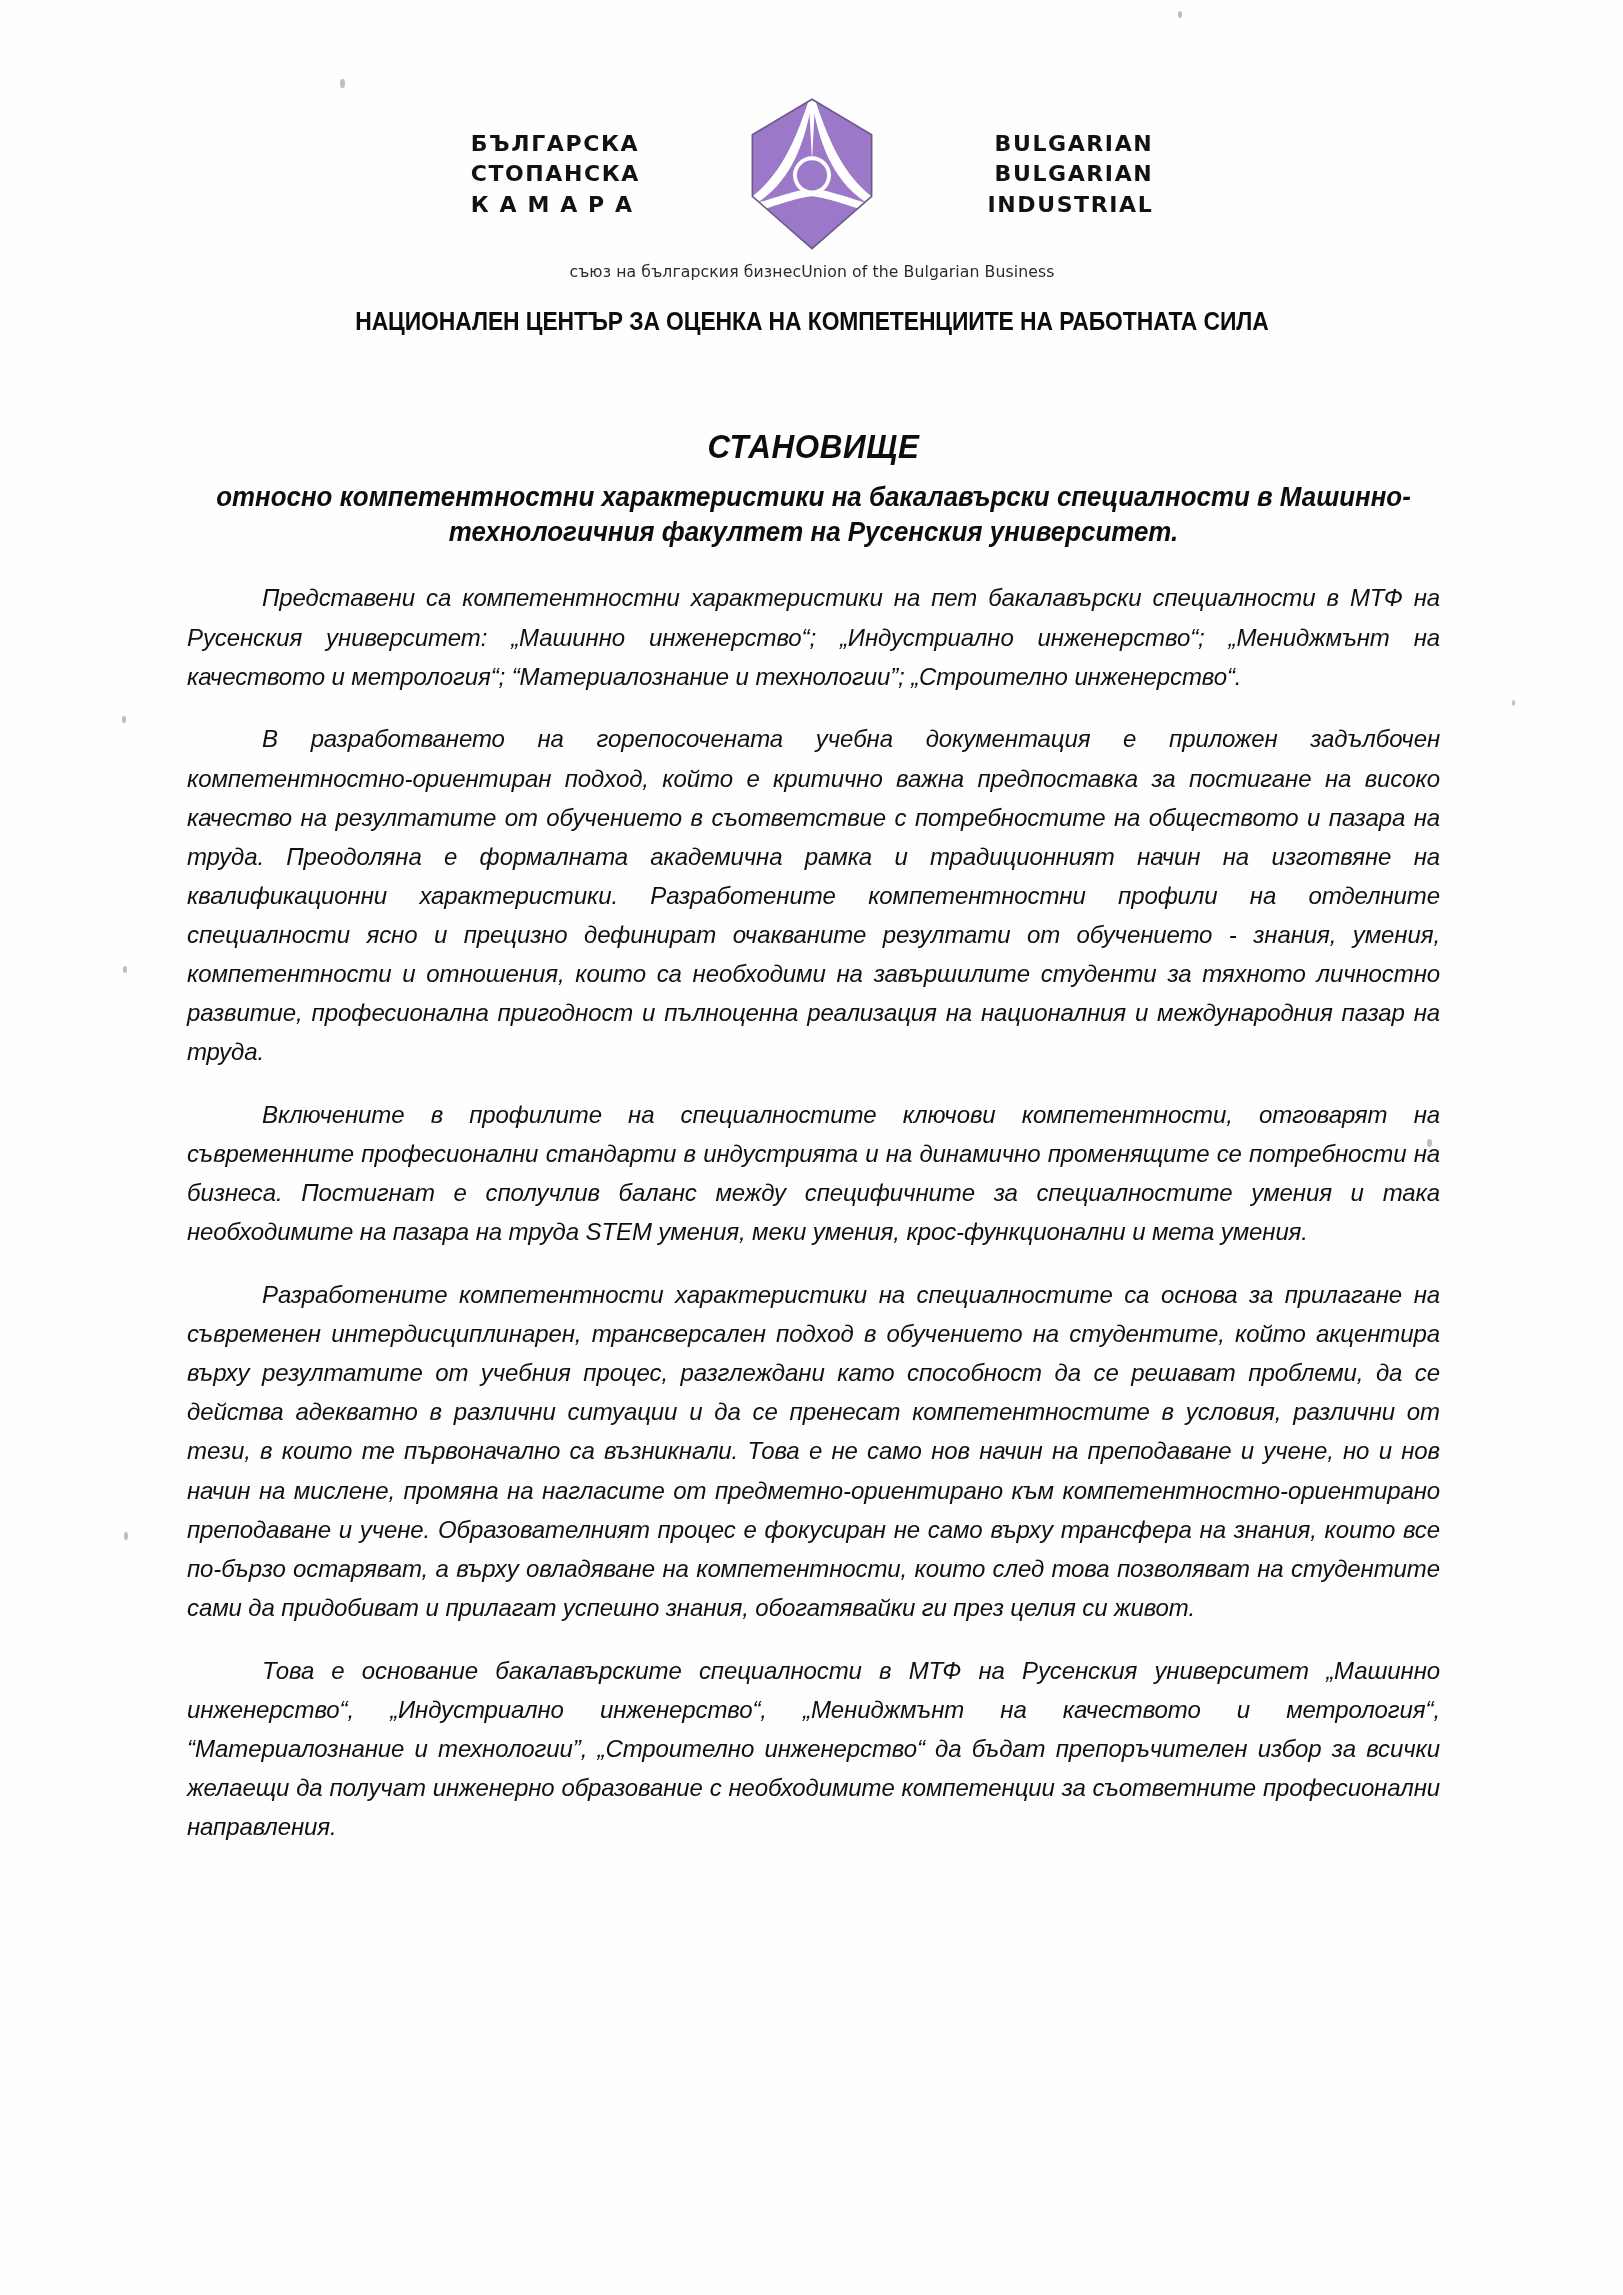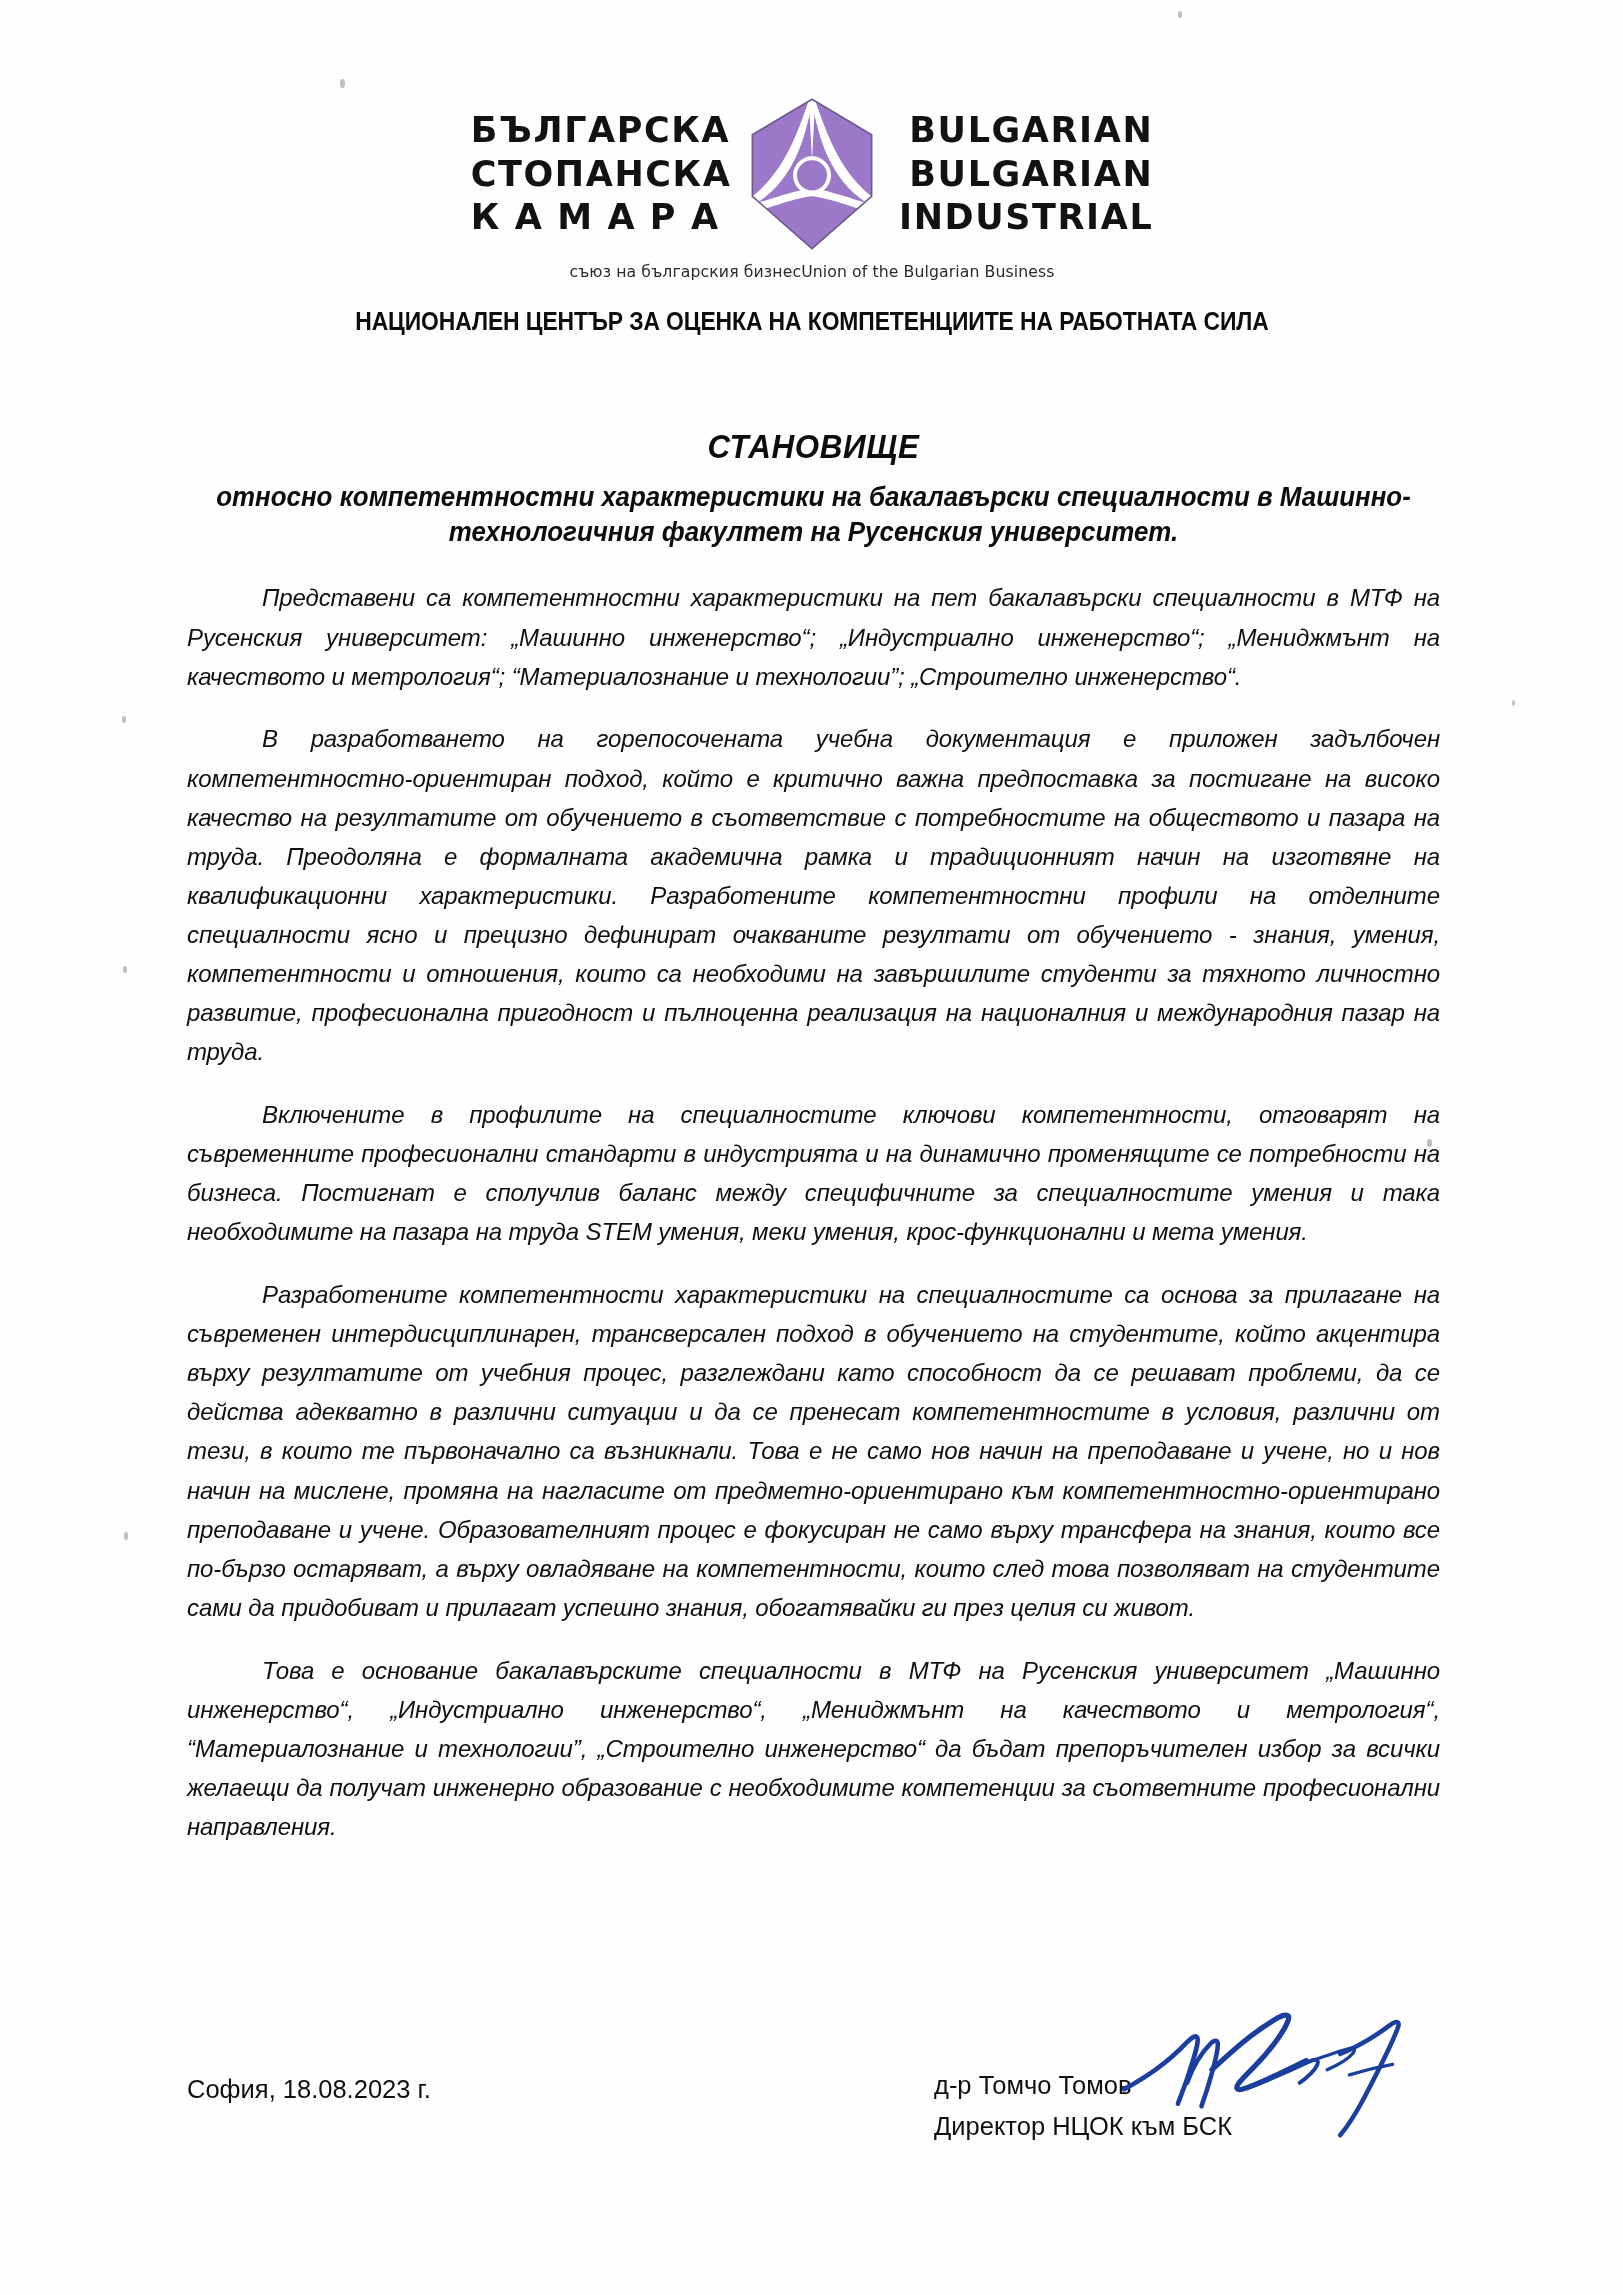--- a/index.html
+++ b/index.html
@@ -49,21 +49,21 @@
   .lh-words {
     display: flex;
     flex-direction: column;
     gap: 8.5px;
   }
   .lh-words.left { align-items: flex-start; width: 262px; }
   .lh-words.right { align-items: flex-end; width: 262px; }
   .lh-word {
     font-family: "DejaVu Sans", sans-serif;
     font-weight: 700;
-    font-size: 35px;
+    font-size: 22px;
     letter-spacing: 1.6px;
     color: #121212;
     line-height: 1.0;
     white-space: nowrap;
   }
 
   .logo-mark {
     width: 122px;
     height: 152px;
     flex: 0 0 auto;
@@ -249,37 +249,15 @@
     <h1 class="doc-title">СТАНОВИЩЕ</h1>
     <h2 class="doc-subtitle">относно компетентностни характеристики на бакалавърски специалности в Машинно-технологичния факултет на Русенския университет.</h2>
 
     <p class="para">Представени са компетентностни характеристики на пет бакалавърски специалности в МТФ на Русенския университет: „Машинно инженерство“; „Индустриално инженерство“; „Мениджмънт на качеството и метрология“; “Материалознание и технологии”; „Строително инженерство“.</p>
     <p class="para">В разработването на горепосочената учебна документация е приложен задълбочен компетентностно-ориентиран подход, който е критично важна предпоставка за постигане на високо качество на резултатите от обучението в съответствие с потребностите на обществото и пазара на труда. Преодоляна е формалната академична рамка и традиционният начин на изготвяне на квалификационни характеристики. Разработените компетентностни профили на отделните специалности ясно и прецизно дефинират очакваните резултати от обучението - знания, умения, компетентности и отношения, които са необходими на завършилите студенти за тяхното личностно развитие, професионална пригодност и пълноценна реализация на националния и международния пазар на труда.</p>
     <p class="para">Включените в профилите на специалностите ключови компетентности, отговарят на съвременните професионални стандарти в индустрията и на динамично променящите се потребности на бизнеса. Постигнат е сполучлив баланс между специфичните за специалностите умения и така необходимите на пазара на труда STEM умения, меки умения, крос-функционални и мета умения.</p>
     <p class="para"> Разработените компетентности характеристики на специалностите са основа за прилагане на съвременен интердисциплинарен, трансверсален подход в обучението на студентите, който акцентира върху резултатите от учебния процес, разглеждани като способност да се решават проблеми, да се действа адекватно в различни ситуации и да се пренесат компетентностите в условия, различни от тези, в които те първоначално са възникнали. Това е не само нов начин на преподаване и учене, но и нов начин на мислене, промяна на нагласите от предметно-ориентирано към компетентностно-ориентирано преподаване и учене. Образователният процес е фокусиран не само върху трансфера на знания, които все по-бързо остаряват, а върху овладяване на компетентности, които след това позволяват на студентите сами да придобиват и прилагат успешно знания, обогатявайки ги през целия си живот.</p>
     <p class="para">Това е основание бакалавърските специалности в МТФ на Русенския университет „Машинно инженерство“, „Индустриално инженерство“, „Мениджмънт на качеството и метрология“, “Материалознание и технологии”, „Строително инженерство“ да бъдат препоръчителен избор за всички желаещи да получат инженерно образование с необходимите компетенции за съответните професионални направления.</p>
   </div>
 
-  <div class="footer">
-    <div class="footer-left">София, 18.08.2023 г.</div>
-
-    <div class="footer-right">
-      <div class="sig-name-block">
-        <div>д-р Томчо Томов</div>
-        <div>Директор НЦОК към БСК</div>
-      </div>
-
-      <svg class="signature" viewBox="0 0 440 270" xmlns="http://www.w3.org/2000/svg">
-        <g fill="none" stroke="#1b3f9e" stroke-linecap="round" stroke-linejoin="round">
-          <path d="M8,150 C40,132 72,112 104,78 C112,70 118,66 120,72 C122,80 114,104 104,134 C98,152 92,166 90,172" stroke-width="7"></path>
-          <path d="M104,140 C112,118 124,96 140,80 C146,74 151,74 151,82 C151,96 142,126 134,152 C130,164 127,172 126,176" stroke-width="7"></path>
-          <path d="M142,120 C168,96 202,64 244,40 C256,34 262,36 258,46 C252,62 230,92 206,116 C194,128 186,136 182,142 C178,148 180,152 188,150 C214,142 250,124 286,106" stroke-width="8"></path>
-          <path d="M196,148 C224,138 256,124 290,108 C300,103 306,104 303,112 C300,120 288,132 276,140" stroke-width="6"></path>
-          <path d="M262,118 C290,108 322,96 350,88 C358,86 362,88 358,94 C352,102 336,112 318,120" stroke-width="5"></path>
-          <path d="M338,96 C362,86 390,70 414,52 C424,44 430,46 426,56 C418,78 396,122 374,164 C360,190 348,208 338,220" stroke-width="7"></path>
-          <path d="M352,128 C372,122 396,116 418,112" stroke-width="5"></path>
-        </g>
-      </svg>
-    </div>
-  </div>
 
 </div>
 
 
 </body></html>

